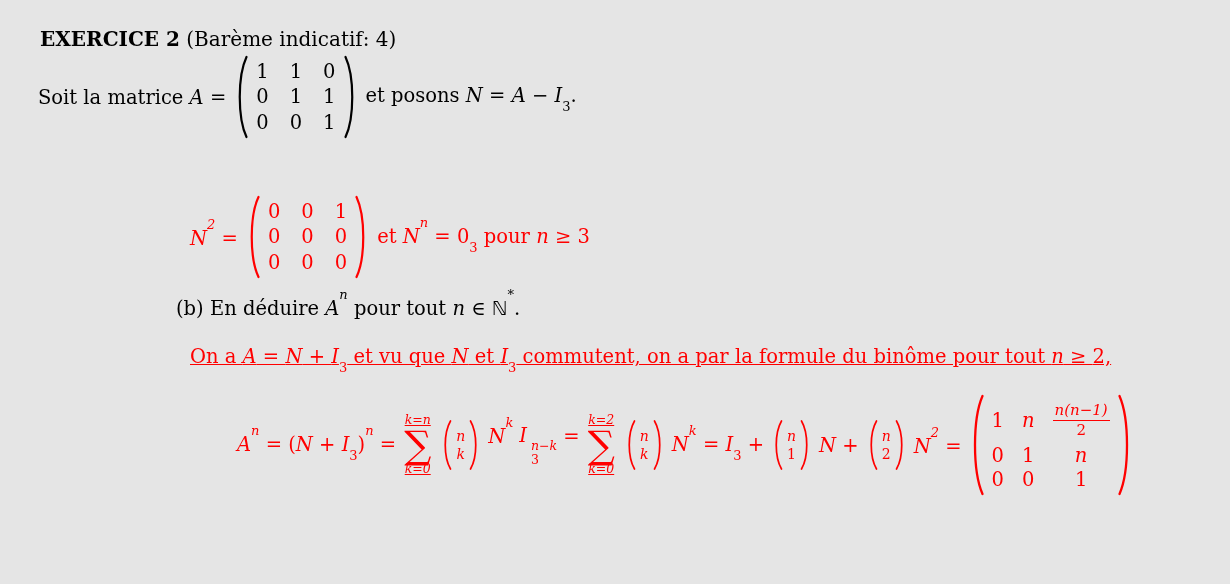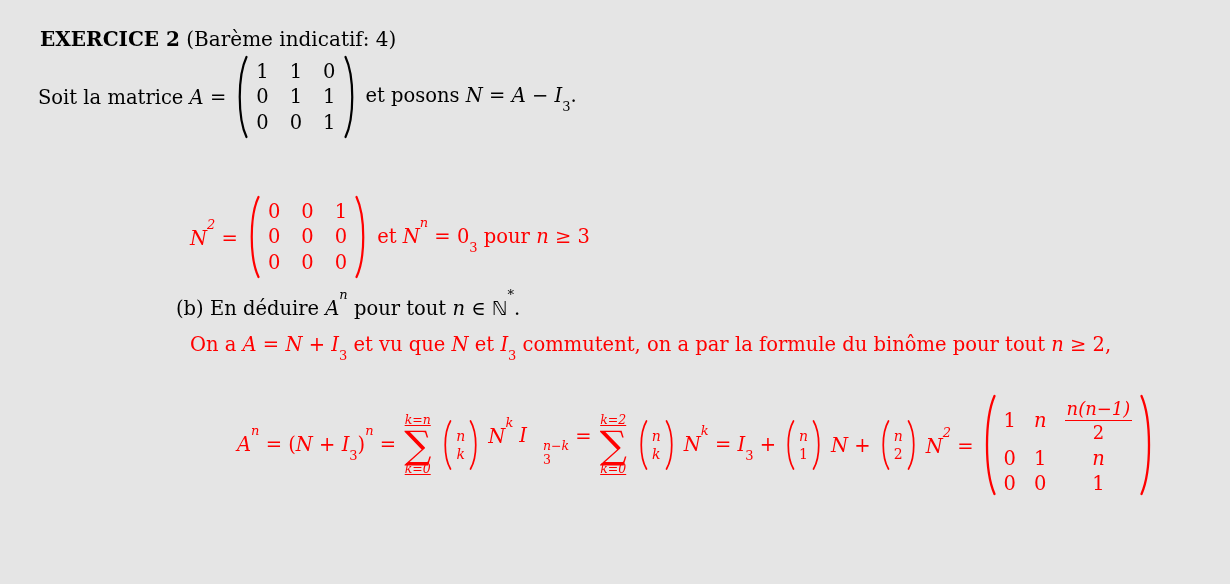--- a/index.html
+++ b/index.html
@@ -14,33 +14,33 @@
   .chunk { display:inline-block; white-space:nowrap; }
   .mi { font-style:italic; }
   .rm { font-style:normal; }
   .bb { font-family:"DejaVu Sans", "DejaVu Serif", sans-serif; }
 
   .sup { font-size:13px; position:relative; top:-8px; font-style:italic; }
   .sub { font-size:13px; position:relative; top:4.5px; font-style:normal; }
 
   
   .ss { display:inline-flex; flex-direction:column; align-items:flex-start; font-size:12.5px;
-        line-height:1.12; vertical-align:-8px; margin-left:16px;justify-content:flex-end; }
+        line-height:1.12; vertical-align:-8px; margin-left:4px;justify-content:flex-end; }
   .ss .sps { font-style:italic; }
   .ss .sbs { font-style:normal; }
 
   
   .matrix { display:inline-flex; align-items:center; }
   .matrix svg { display:block; }
   .mgrid { display:grid; grid-template-columns:repeat(3,auto); column-gap:21px; row-gap:6px;
            padding:0 6px; justify-items:center; align-items:center; font-size:19.5px; line-height:1; }
   .mgrid-result { row-gap:5px; column-gap:18px; }
 
   
-  .frac { display:inline-flex; flex-direction:column; align-items:center; font-size:18px; line-height:1.3; }
+  .frac { display:inline-flex; flex-direction:column; align-items:center; font-size:15px; line-height:1.3; }
   .frac .num { border-bottom:1.3px solid currentColor; padding:0 2px; font-style:italic; }
   .frac .den { font-style:normal; }
 
   
   .sum { display:inline-flex; flex-direction:column; align-items:center; line-height:1; margin:0 2px; }
   .sum .lim { font-size:12.5px; font-style:italic;text-decoration:underline; }
   .sum .sigma { font-size:38px; line-height:0.9; padding:1px 0; font-style:normal; }
 
   
   .binom { display:inline-flex; align-items:center; margin:0 1px; }
@@ -106,21 +106,21 @@
           <path d="M3.5 3 C12.5 22, 12.5 64, 3.5 83" fill="none" stroke="currentColor" stroke-width="2.2" stroke-linecap="round"></path>
         </svg>
     </span>
     <span class="chunk"><span>et </span><span class="mi">N</span><sup class="sup">n</sup><span> = </span><span>0</span><sub class="sub">3</sub><span> pour </span><span class="mi">n</span><span> ≥ </span><span>3</span></span>
   </div>
 
   <div class="textline" style="left:150px; top:294px;margin-left:26px;">
     <span>(b)</span><span> En déduire </span><span class="mi">A</span><sup class="sup">n</sup><span> pour tout </span><span class="mi">n</span><span> ∈ </span><span class="bb">ℕ</span><sup class="sup rm">*</sup><span>.</span>
   </div>
 
-  <div class="textline red" style="left:190px; top:332px;">
+  <div class="textline red" style="left:190px; top:344px;text-decoration:underline;">
     <span>On a </span><span class="mi">A</span><span> = </span><span class="mi">N</span><span> + </span><span class="mi">I</span><sub class="sub">3</sub><span> et vu que </span><span class="mi">N</span><span> et </span><span class="mi">I</span><sub class="sub">3</sub><span> commutent, on a par la formule du binôme pour tout </span><span class="mi">n</span><span> ≥ </span><span>2,</span>
   </div>
 
   <div class="row red" style="left:237px; top:389px; height:112px; gap:6px;">
     <span class="chunk"><span class="mi">A</span><sup class="sup">n</sup><span> = (</span><span class="mi">N</span><span> + </span><span class="mi">I</span><sub class="sub">3</sub><span>)</span><sup class="sup">n</sup><span> =</span></span>
 
     <span class="sum">
         <span class="lim">k=n</span>
         <span class="sigma">∑</span>
         <span class="lim">k=0</span>

